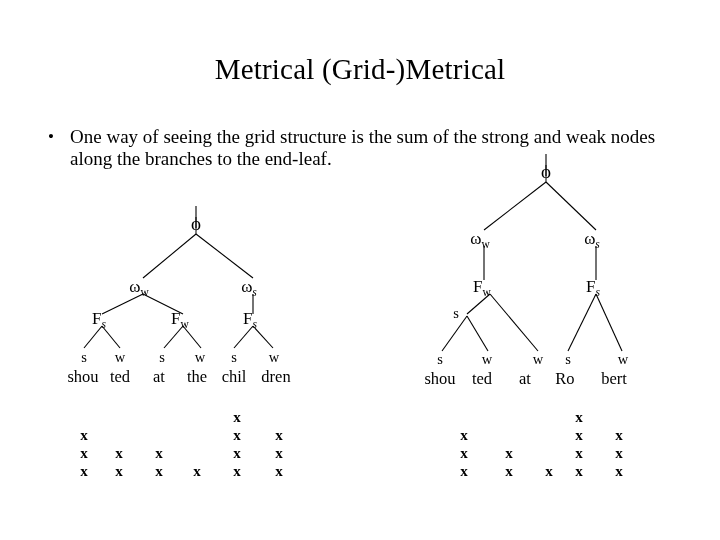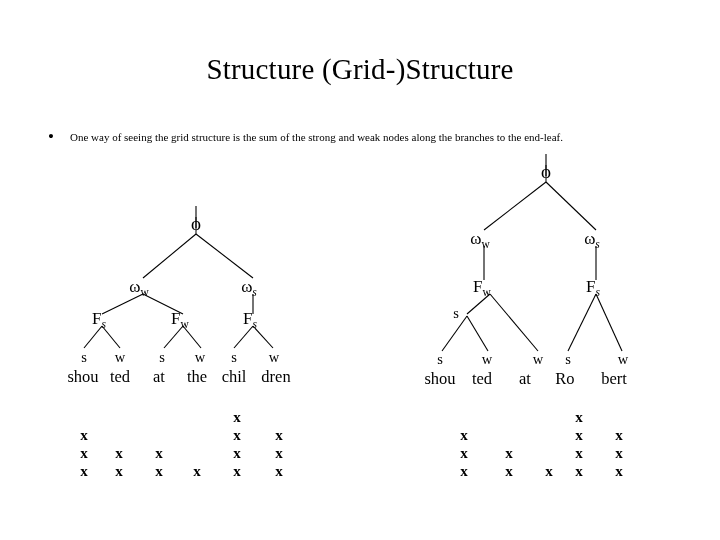--- a/index.html
+++ b/index.html
@@ -49,21 +49,21 @@
   .bullet-mark {
     width: 22px;
     flex: 0 0 22px;
     font-size: 17px;
     line-height: 22px;
     text-align: left;
     padding-left: 4px;
   }
   .bullet-text {
     flex: 1 1 auto;
-    font-size: 11px;
+    font-size: 19px;
     line-height: 22px;
     text-align: left;
   }
 
   
   .tree-svg {
     position: absolute;
     overflow: visible;
   }
   #tree-left-svg  { left: 40px;  top: 196px; width: 290px; height: 200px; }
@@ -117,21 +117,21 @@
     font-weight: bold;
     color: #000000;
     user-select: none;
   }
 </style>
 </head>
 <body>
 
 <div id="slide">
 
-  <div class="slide-title">Structure (Grid-)Structure</div>
+  <div class="slide-title">Metrical (Grid-)Metrical</div>
 
   <div class="bullet-row">
     <span class="bullet-mark">•</span>
     <span class="bullet-text">One way of seeing the grid structure is the sum of the strong and weak nodes along the branches to the end-leaf.</span>
   </div>
 
   <svg id="tree-left-svg" class="tree-svg" viewBox="0 0 290 200">
 
     <line class="branch" x1="156" y1="10" x2="156" y2="32"></line>
 

